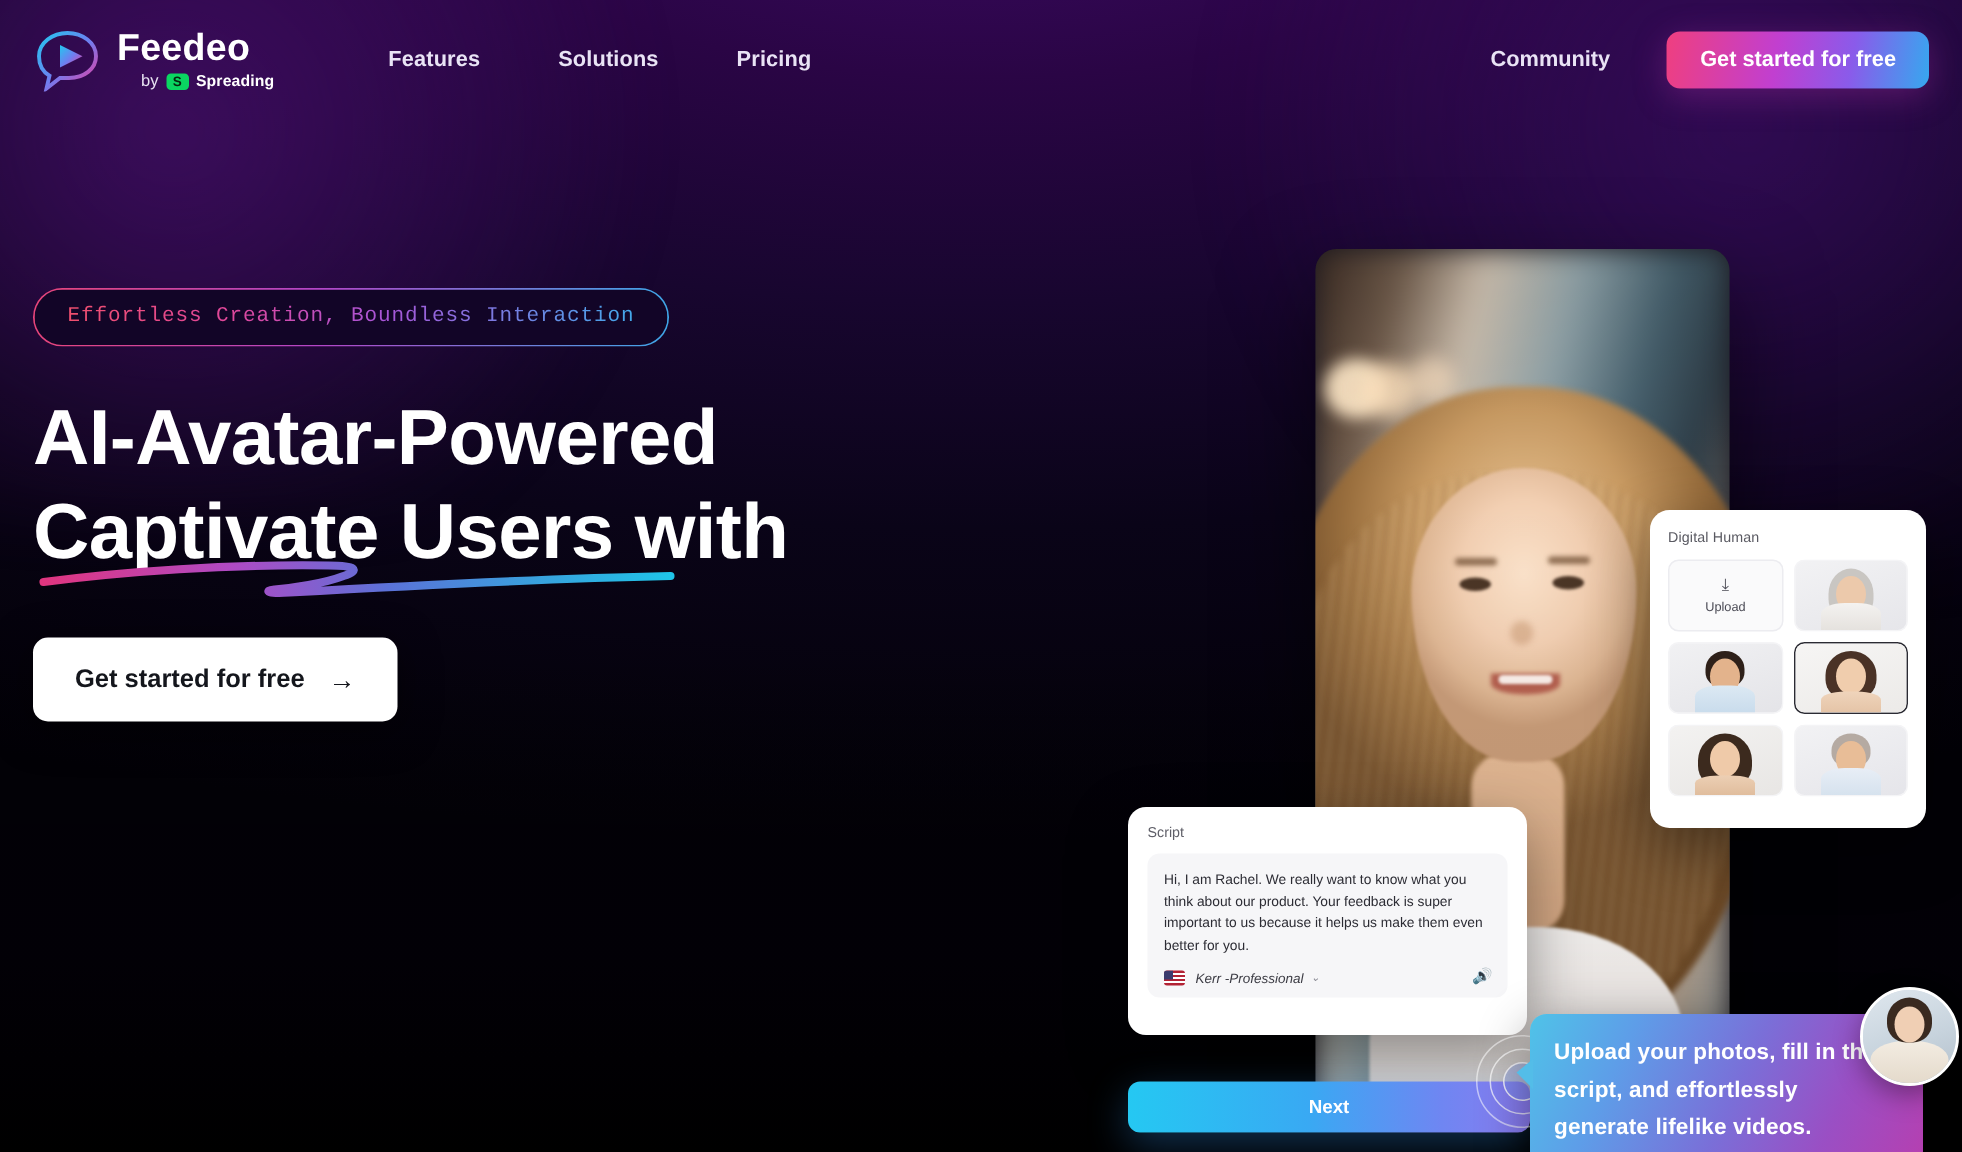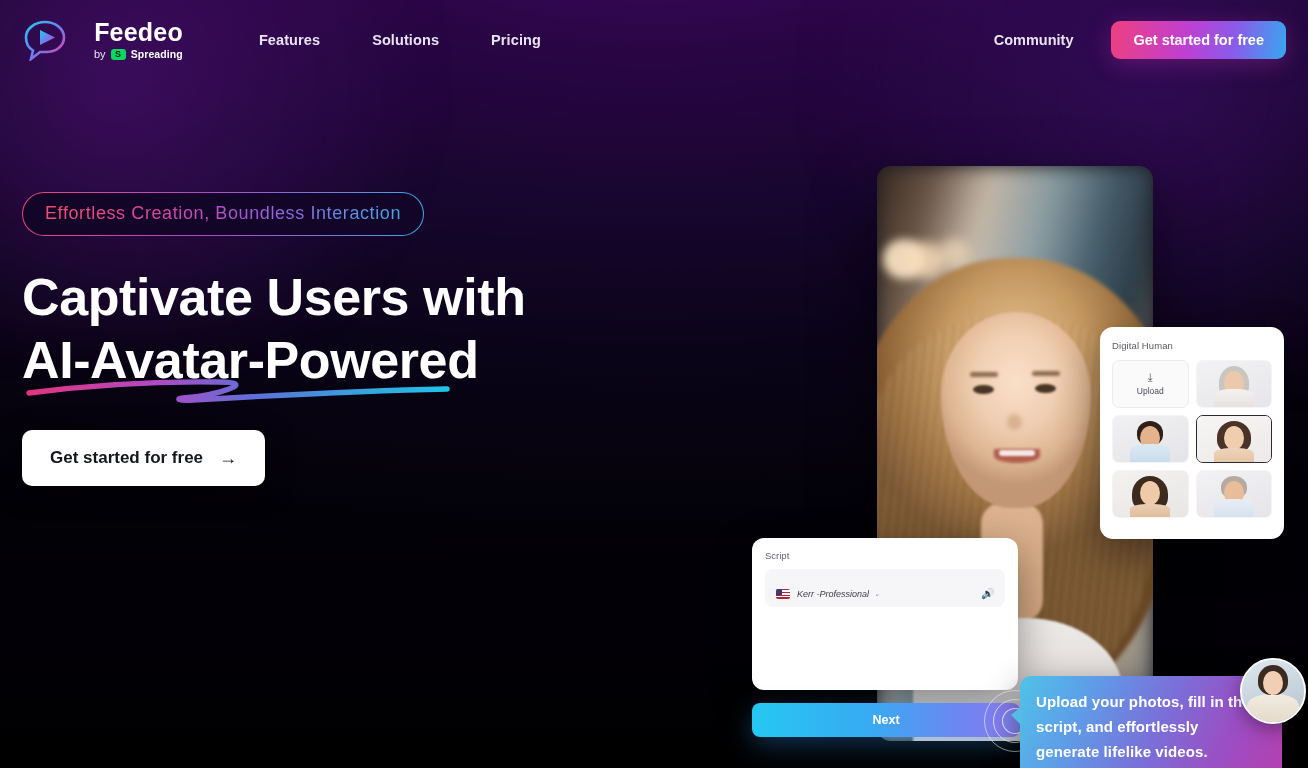--- a/index.html
+++ b/index.html
@@ -42,21 +42,21 @@
 
   
   #header {
     position: absolute; top: 0; left: 0; right: 0; height: 80px;
     display: flex; align-items: center;
     padding: 0 22px;
     z-index: 40;
   }
   #logo { display: flex; align-items: center; gap: 10px; cursor: pointer; }
   #logo-mark { width: 46px; height: 42px; flex: none; }
-  .logo-text-wrap { display: flex; flex-direction: column; justify-content: center; align-items: flex-end; }
+  .logo-text-wrap { display: flex; flex-direction: column; justify-content: center; }
   #logo-word {
     color: #fff; font-size: 25px; font-weight: 600; letter-spacing: .2px; line-height: 1;
   }
   #logo-by {
     display: flex; align-items: center; gap: 5px; margin-top: 3px;
   }
   #logo-by-text { color: #e8e3f2; font-size: 11px; font-weight: 500; margin-left: 16px; }
   #logo-spreading-icon {
     width: 15px; height: 11px; border-radius: 3px;
     background: #0ad661;
@@ -86,22 +86,22 @@
   
   #hero-left { position: absolute; left: 22px; top: 192px; width: 600px; z-index: 25; }
   #hero-badge {
     display: inline-block;
     padding: 10px 22px 11px;
     border-radius: 30px;
     border: 1px solid transparent;
     background:
       linear-gradient(#120527, #120527) padding-box,
       linear-gradient(90deg, #e8457a 0%, #b346c8 45%, #3fa7e8 100%) border-box;
-    font-family: Liberation Sans, sans-serif;
-    font-size: 18px; letter-spacing: .6px; white-space: nowrap;
+    font-family: Liberation Mono, monospace;
+    font-size: 14px; letter-spacing: .6px; white-space: nowrap;
   }
   #hero-badge-text {
     background: linear-gradient(90deg, #ef4f6e 0%, #e0479a 28%, #a855d8 56%, #43a8ea 100%);
     -webkit-background-clip: text; background-clip: text;
     -webkit-text-fill-color: transparent; color: transparent;
   }
 
   #hero-title { margin-top: 30px; position: relative; width: 600px; }
   .hero-line {
     color: #fff; font-size: 52px; font-weight: 800; line-height: 63px;
@@ -194,21 +194,21 @@
     background: linear-gradient(180deg, #e2b894 0%, #d9ab86 100%);
     border-radius: 22px; filter: blur(1.4px);
   }
   #vc-shade {
     position: absolute; inset: 0;
     background: linear-gradient(180deg, rgba(0,0,0,.05) 0%, rgba(0,0,0,0) 28%, rgba(0,0,0,.06) 100%);
   }
 
   
   #dh-panel {
-    position: absolute; left: 352px; top: 177px;
+    position: absolute; left: 352px; top: 190px;
     width: 184px; height: 212px;
     background: #fff; border-radius: 13px;
     box-shadow: 0 14px 40px rgba(0,0,0,.42);
     padding: 13px 12px 12px;
     z-index: 6;
   }
   #dh-title { font-size: 9.5px; color: #5a5a62; font-weight: 500; margin-bottom: 9px; letter-spacing: .1px; }
   #dh-grid { display: grid; grid-template-columns: 1fr 1fr; gap: 7px; }
   .dh-cell {
     height: 48px; border-radius: 7px; background: #f4f4f6;
@@ -246,21 +246,21 @@
   }
   #script-flag::after {
     content: ""; position: absolute; left: 0; top: 0; width: 6px; height: 5.6px; background: #3c3b6e;
   }
   #script-voice { font-size: 9px; color: #3c3c44; }
   #script-voice-chevron { font-size: 7px; color: #8a8a94; margin-left: 5px; }
   #script-speaker { margin-left: auto; font-size: 10px; color: #2c2c34; line-height: 1; }
 
   
   #next-btn {
-    position: absolute; left: 4px; top: 553px;
+    position: absolute; left: 4px; top: 571px;
     width: 268px; height: 34px; border: 0; cursor: pointer;
     border-radius: 8px; font-family: inherit;
     color: #fff; font-size: 12.5px; font-weight: 600;
     background: linear-gradient(90deg, #25c8f2 0%, #39a9f3 45%, #6f86f2 78%, #8b7bf0 100%);
     box-shadow: 0 8px 26px rgba(50,140,230,.35);
     z-index: 8;
   }
   #next-rings {
     position: absolute; left: 236px; top: 540px;
     width: 62px; height: 62px; pointer-events: none; z-index: 9;
@@ -342,22 +342,22 @@
     </div>
   </header>
 
   <section id="hero-left">
 
     <div id="hero-badge">
       <span id="hero-badge-text">Effortless Creation, Boundless Interaction</span>
     </div>
 
     <h1 id="hero-title">
+      <div class="hero-line">AI-Avatar-Powered</div>
       <div class="hero-line">Captivate Users with</div>
-      <div class="hero-line">AI-Avatar-Powered</div>
 
       <svg id="hero-underline" viewBox="0 0 440 30">
         <defs>
           <linearGradient id="swoosh" x1="0" y1="0" x2="1" y2="0">
             <stop offset="0%" stop-color="#e0357f"></stop>
             <stop offset="30%" stop-color="#b04ac4"></stop>
             <stop offset="55%" stop-color="#5b72d8"></stop>
             <stop offset="78%" stop-color="#3aa0dd"></stop>
             <stop offset="100%" stop-color="#1fc4e8"></stop>
           </linearGradient>
@@ -448,20 +448,21 @@
             <div class="torso" style="background:linear-gradient(180deg,#e8eef6,#d6e2ee)"></div>
           </div>
         </div>
 
       </div>
     </div>
 
     <div id="script-panel">
       <div id="script-title">Script</div>
       <div id="script-box">
+        <div id="script-text">Hi, I am Rachel. We really want to know what you think about our product. Your feedback is super important to us because it helps us make them even better for you.</div>
         <div id="script-footer">
           <span id="script-flag"></span>
           <span id="script-voice">Kerr -Professional</span>
           <span id="script-voice-chevron">⌄</span>
           <span id="script-speaker">🔊</span>
         </div>
       </div>
     </div>
 
     <button id="next-btn">Next</button>

